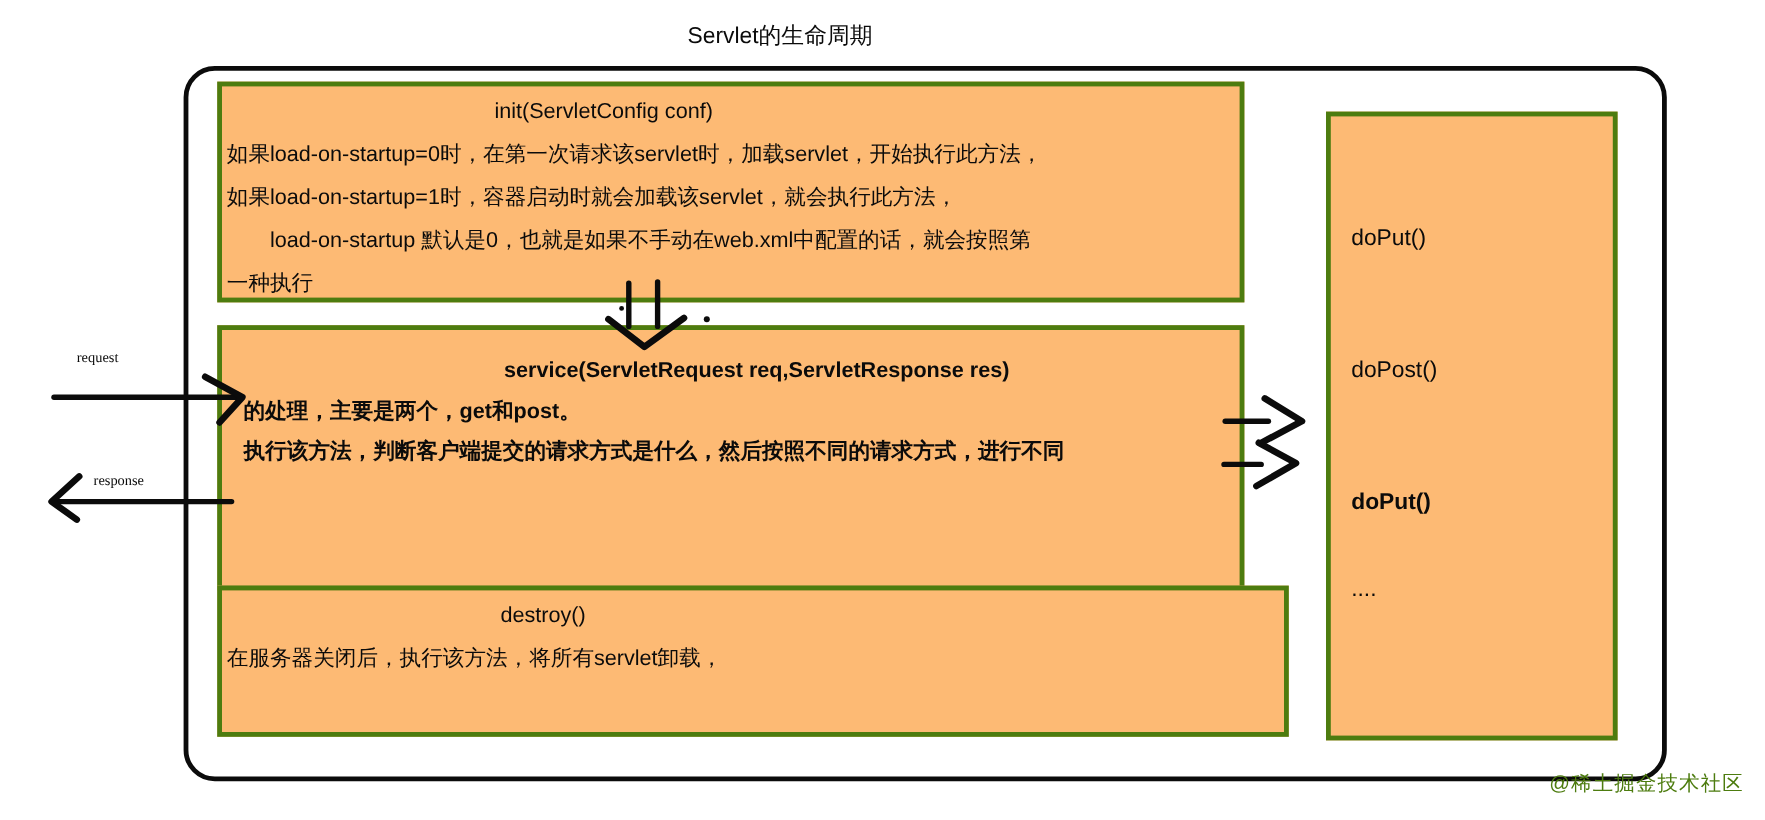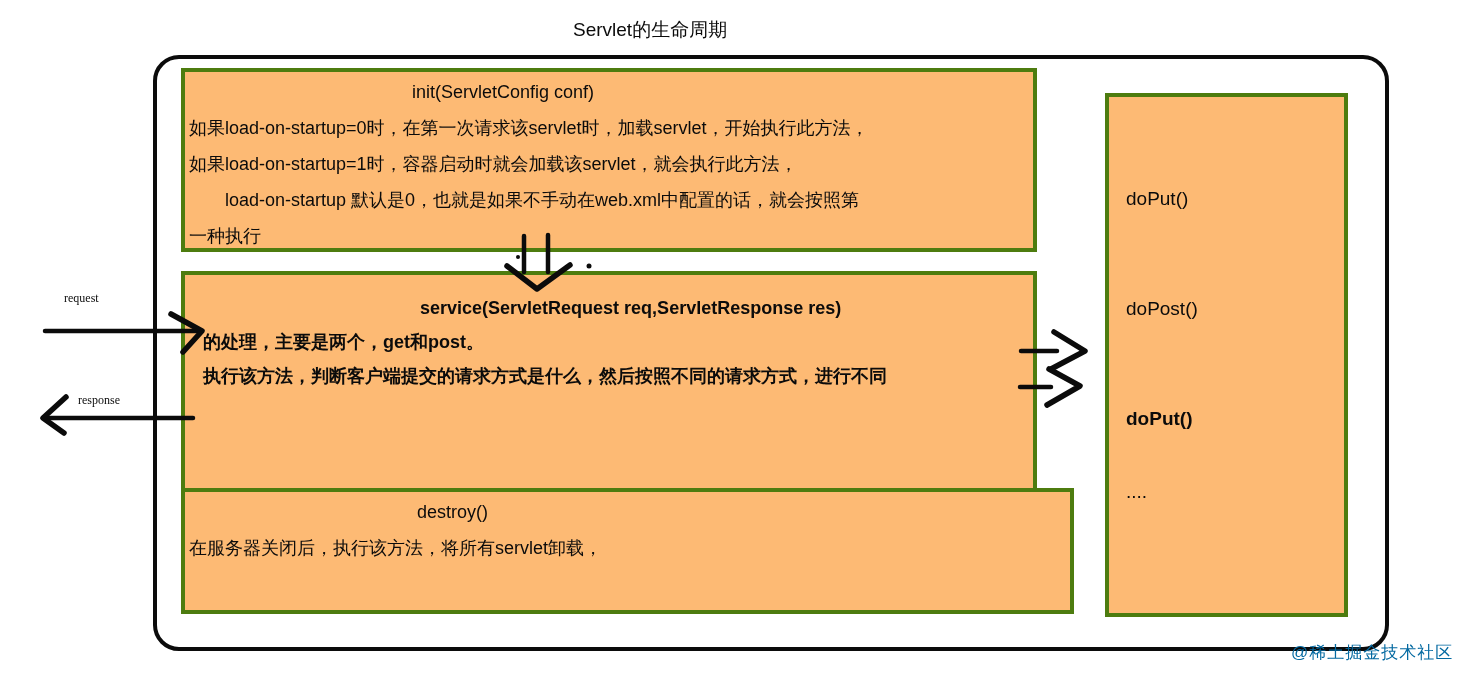--- a/index.html
+++ b/index.html
@@ -144,15 +144,15 @@
     </g>
 
     <g>
       <path d="M1021,351 L1057,351" stroke-width="4.5"></path>
       <path d="M1054,332 L1085,351 L1051,369" stroke-width="5.5"></path>
       <path d="M1020,387 L1051,387" stroke-width="4.5"></path>
       <path d="M1049,369 L1080,386 L1047,405" stroke-width="5.5"></path>
     </g>
   </svg>
 
-  <div class="watermark" style="color: #0369a1;">@稀土掘金技术社区</div>
+  <div class="watermark" style="color: #4d7c0f;">@稀土掘金技术社区</div>
 
 </div>
 
 </body></html>

